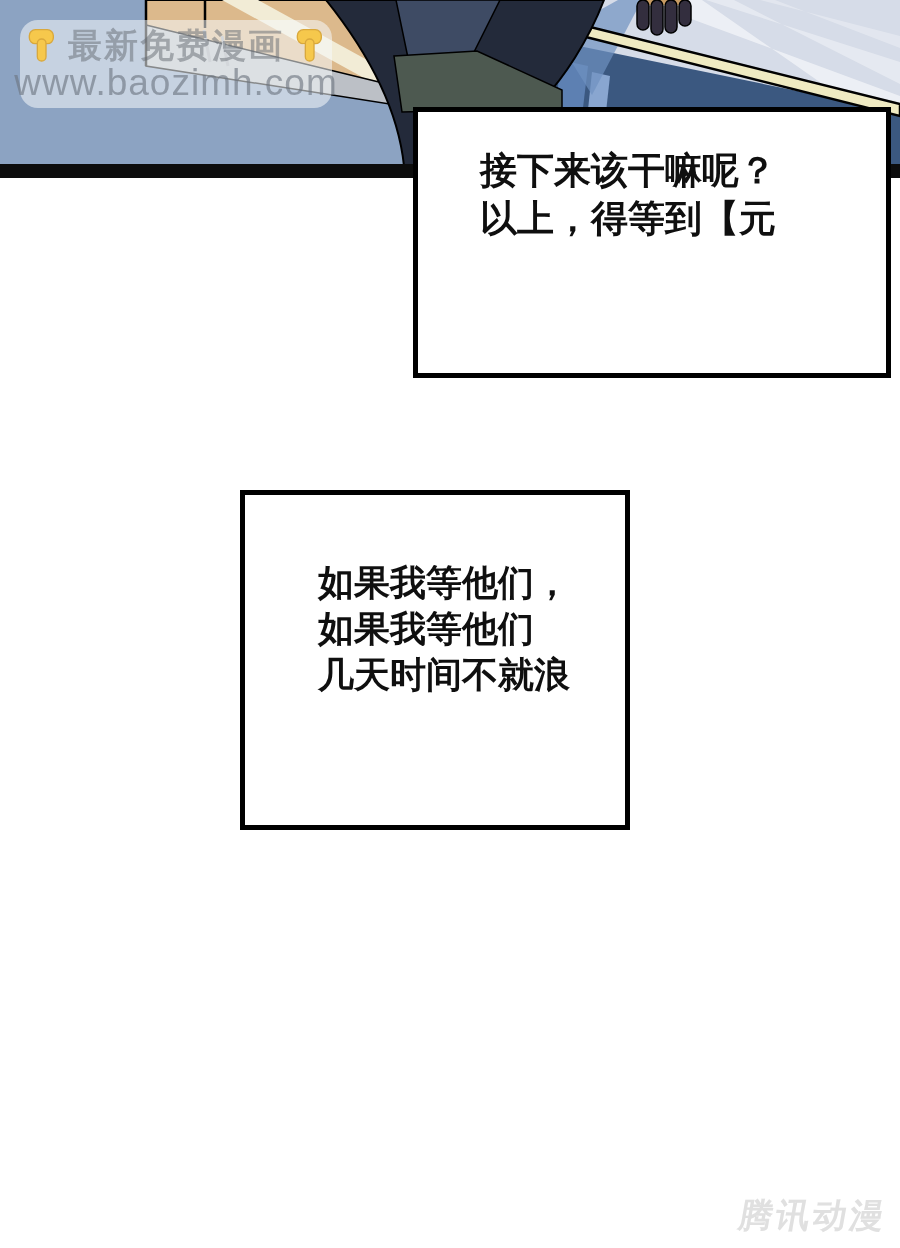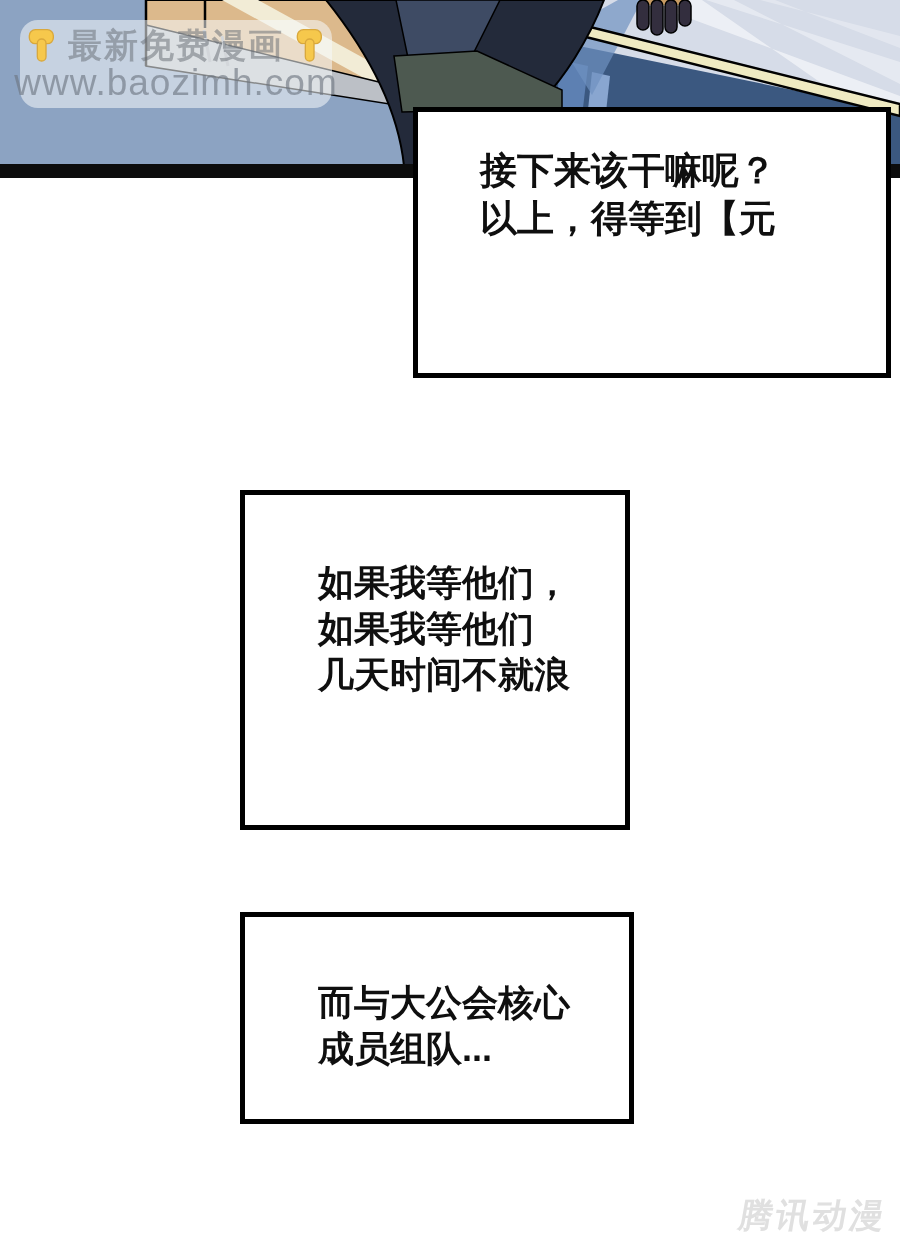--- a/index.html
+++ b/index.html
@@ -125,22 +125,16 @@
   </div>
 
   <div class="nbox nbox-2">
     <div class="txt">
       <div>如果我等他们，</div>
       <div>如果我等他们</div>
       <div>几天时间不就浪</div>
     </div>
   </div>
 
-  <div class="nbox nbox-3">
-    <div class="txt">
-      <div>而与大公会核心</div>
-      <div>成员组队...</div>
-    </div>
-  </div>
 
   <div class="tc-logo">腾讯动漫</div>
 
 </div>
 
 </body></html>

